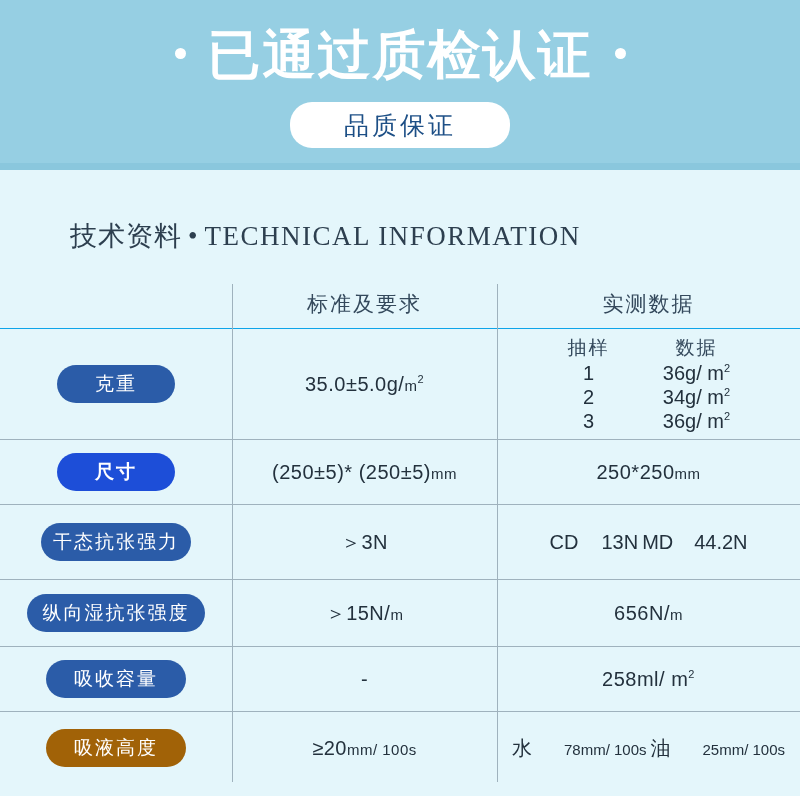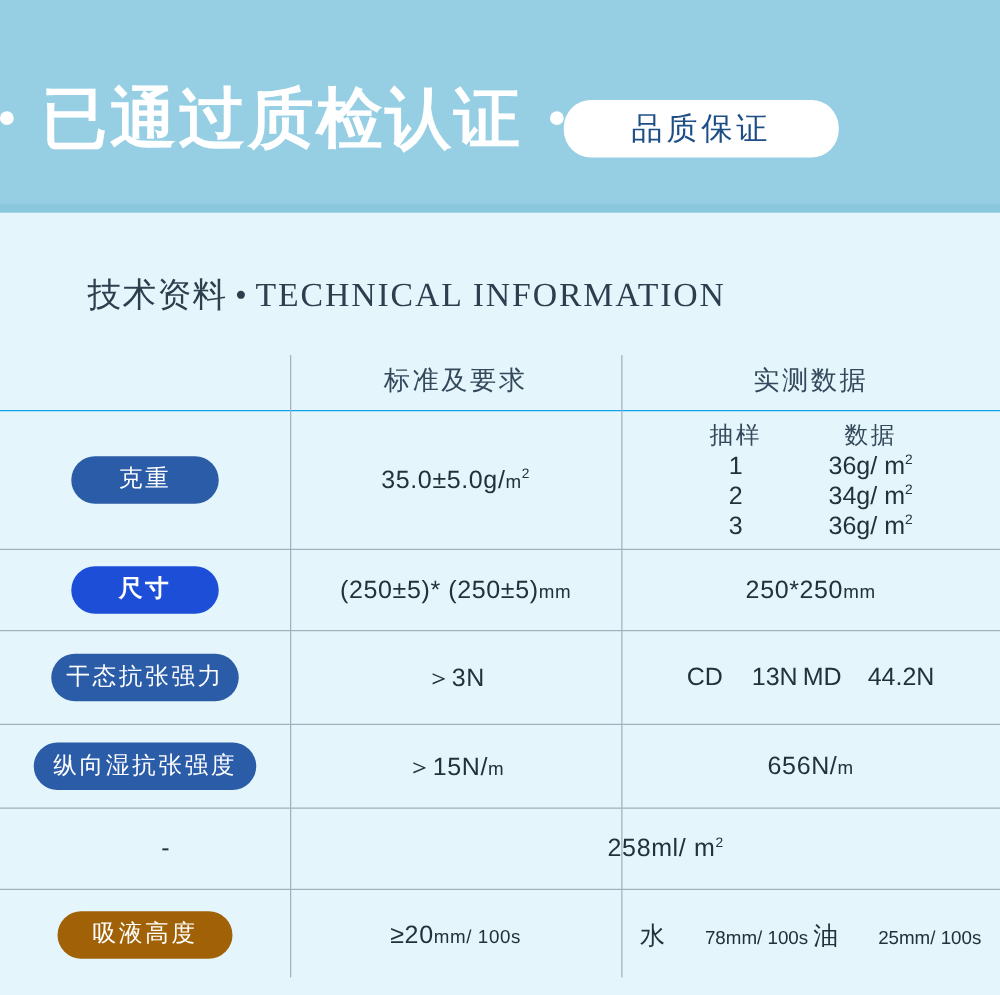--- a/index.html
+++ b/index.html
@@ -17,21 +17,21 @@
   }
 
   
   .banner {
     position: relative;
     width: 800px;
     height: 170px;
     background: #96cfe3;
     box-sizing: border-box;
     display: flex;
-    flex-direction: row;
+    flex-direction: column;
     align-items: center;
     justify-content: flex-start;
     padding-top: 22px;
   }
   .banner-underline {
     position: absolute;
     left: 0;
     bottom: 0;
     width: 800px;
     height: 7px;
@@ -341,20 +341,23 @@
     </div>
     <div class="cell-std">
       <span class="val"><span>＞15N/</span><span class="sm">m</span></span>
     </div>
     <div class="cell-meas">
       <span class="val"><span>656N/</span><span class="sm">m</span></span>
     </div>
   </div>
 
   <div class="trow" style="min-height:64px;">
+    <div class="cell-label">
+      <div class="pill w5" style="background: rgb(43, 92, 168);">吸收容量</div>
+    </div>
     <div class="cell-std">
       <span class="val">-</span>
     </div>
     <div class="cell-meas">
       <span class="val"><span>258ml/ m</span><sup>2</sup></span>
     </div>
   </div>
 
   <div class="trow last" style="min-height:72px;">
     <div class="cell-label">

